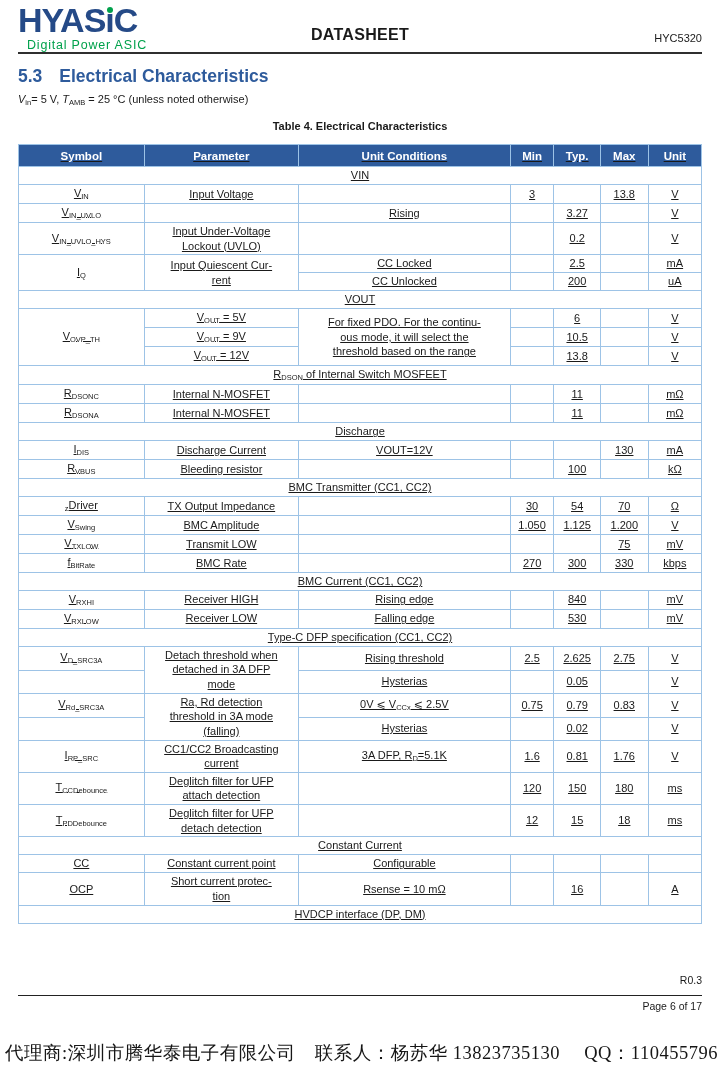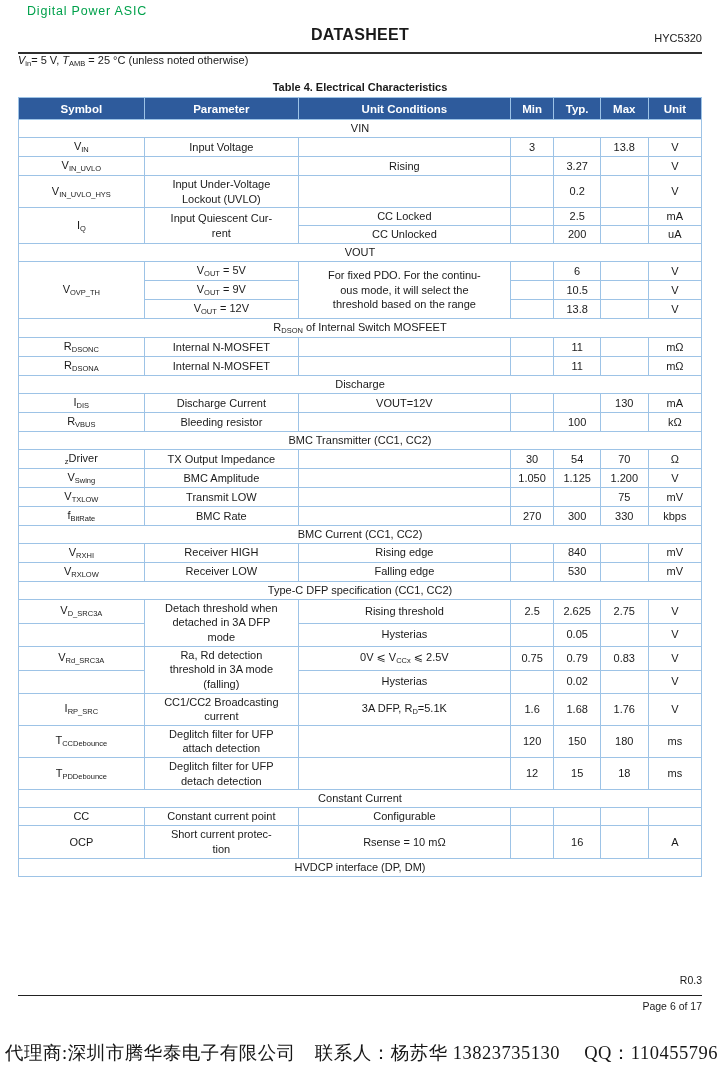--- a/index.html
+++ b/index.html
@@ -22,24 +22,24 @@
   .logo-title{font-size:34px;font-weight:bold;color:var(--logo-blue);letter-spacing:-1px;line-height:1;}
   .logo-i{position:relative;display:inline-block;}
   .logo-i::after{content:"";position:absolute;left:1.5px;top:3.5px;width:6px;height:6px;border-radius:50%;background:var(--logo-green);}
   .logo-sub{font-size:12.5px;font-weight:normal;color:var(--logo-green);letter-spacing:0.8px;margin:1px 0 0 9px;}
   .doc-type{position:absolute;left:0;right:0;bottom:5px;text-align:center;font-weight:bold;font-size:16px;letter-spacing:0.3px;}
   .part-no{position:absolute;right:0;bottom:5px;font-size:11px;}
   .header-rule{border:0;border-top:2.5px solid var(--rule-dark);margin:3px 0 0 0;}
   
   .sec-heading{margin-top:12px;color:var(--accent);font-weight:bold;font-size:17.5px;}
   .sec-heading .num{margin-right:17px;}
-  .subtitle{font-size:11px;}
+  .subtitle{font-size:11px;margin-top:6px;}
   .caption{text-align:center;font-size:11px;font-weight:700;margin-top:13px;}
   
-  table{width:100%;border-collapse:collapse;table-layout:fixed;margin-top:4px;font-size:11px;}
+  table{width:100%;border-collapse:collapse;table-layout:fixed;margin-top:12px;font-size:11px;text-decoration:underline;}
   th{background:var(--accent);color:#fff;font-size:11.5px;font-weight:bold;height:19px;
      border:1px solid var(--tborder);padding:1px 2px;}
   td{border:1px solid var(--tborder);text-align:center;vertical-align:middle;
      height:15px;padding:1px 3px;line-height:1.33;}
   td.section{font-size:11px;}
   sub{font-size:7.5px;vertical-align:-2px;}
   
   .revision{position:absolute;right:18px;top:974px;font-size:10.5px;}
   .footer-rule{position:absolute;left:18px;right:18px;top:995px;border:0;border-top:1.5px solid #222;margin:0;}
   .page-info{position:absolute;right:18px;top:1000px;font-size:10.5px;}
@@ -47,27 +47,31 @@
      font-family:"Liberation Serif","DejaVu Serif",serif;white-space:nowrap;letter-spacing:0.5px;}
 </style>
 </head>
 <body>
 
 <div class="page">
   <div class="content">
 
     <div class="header">
       <div>
+        <div class="logo-title"><span>HYAS</span><span class="logo-i">ı</span><span>C</span></div>
         <div class="logo-sub">Digital Power ASIC</div>
       </div>
       <div class="doc-type">DATASHEET</div>
       <div class="part-no">HYC5320</div>
     </div>
     <hr class="header-rule">
 
+    <div class="sec-heading">
+      <span class="num">5.3</span><span>Electrical Characteristics</span>
+    </div>
     <div class="subtitle"><i>V</i><sub>in</sub>= 5 V, <i>T</i><sub>AMB</sub> = 25 °C (unless noted otherwise)</div>
 
     <div class="caption">Table 4. Electrical Characteristics</div>
 
     <table>
       <colgroup>
           <col style="width: 18.4%;">
           <col style="width: 22.6%;">
           <col style="width: 31%;">
           <col style="width: 6.4%;">
@@ -296,21 +300,21 @@
             <td></td>
             <td>0.02</td>
             <td></td>
             <td>V</td>
           </tr>
           <tr>
             <td>I<sub>RP_SRC</sub></td>
             <td>CC1/CC2 Broadcasting<br>current</td>
             <td>3A DFP, R<sub>D</sub>=5.1K</td>
             <td>1.6</td>
-            <td>1.68</td>
+            <td>0.81</td>
             <td>1.76</td>
             <td>V</td>
           </tr>
           <tr>
             <td>T<sub>CCDebounce</sub></td>
             <td>Deglitch filter for UFP<br>attach detection</td>
             <td></td>
             <td>120</td>
             <td>150</td>
             <td>180</td>

